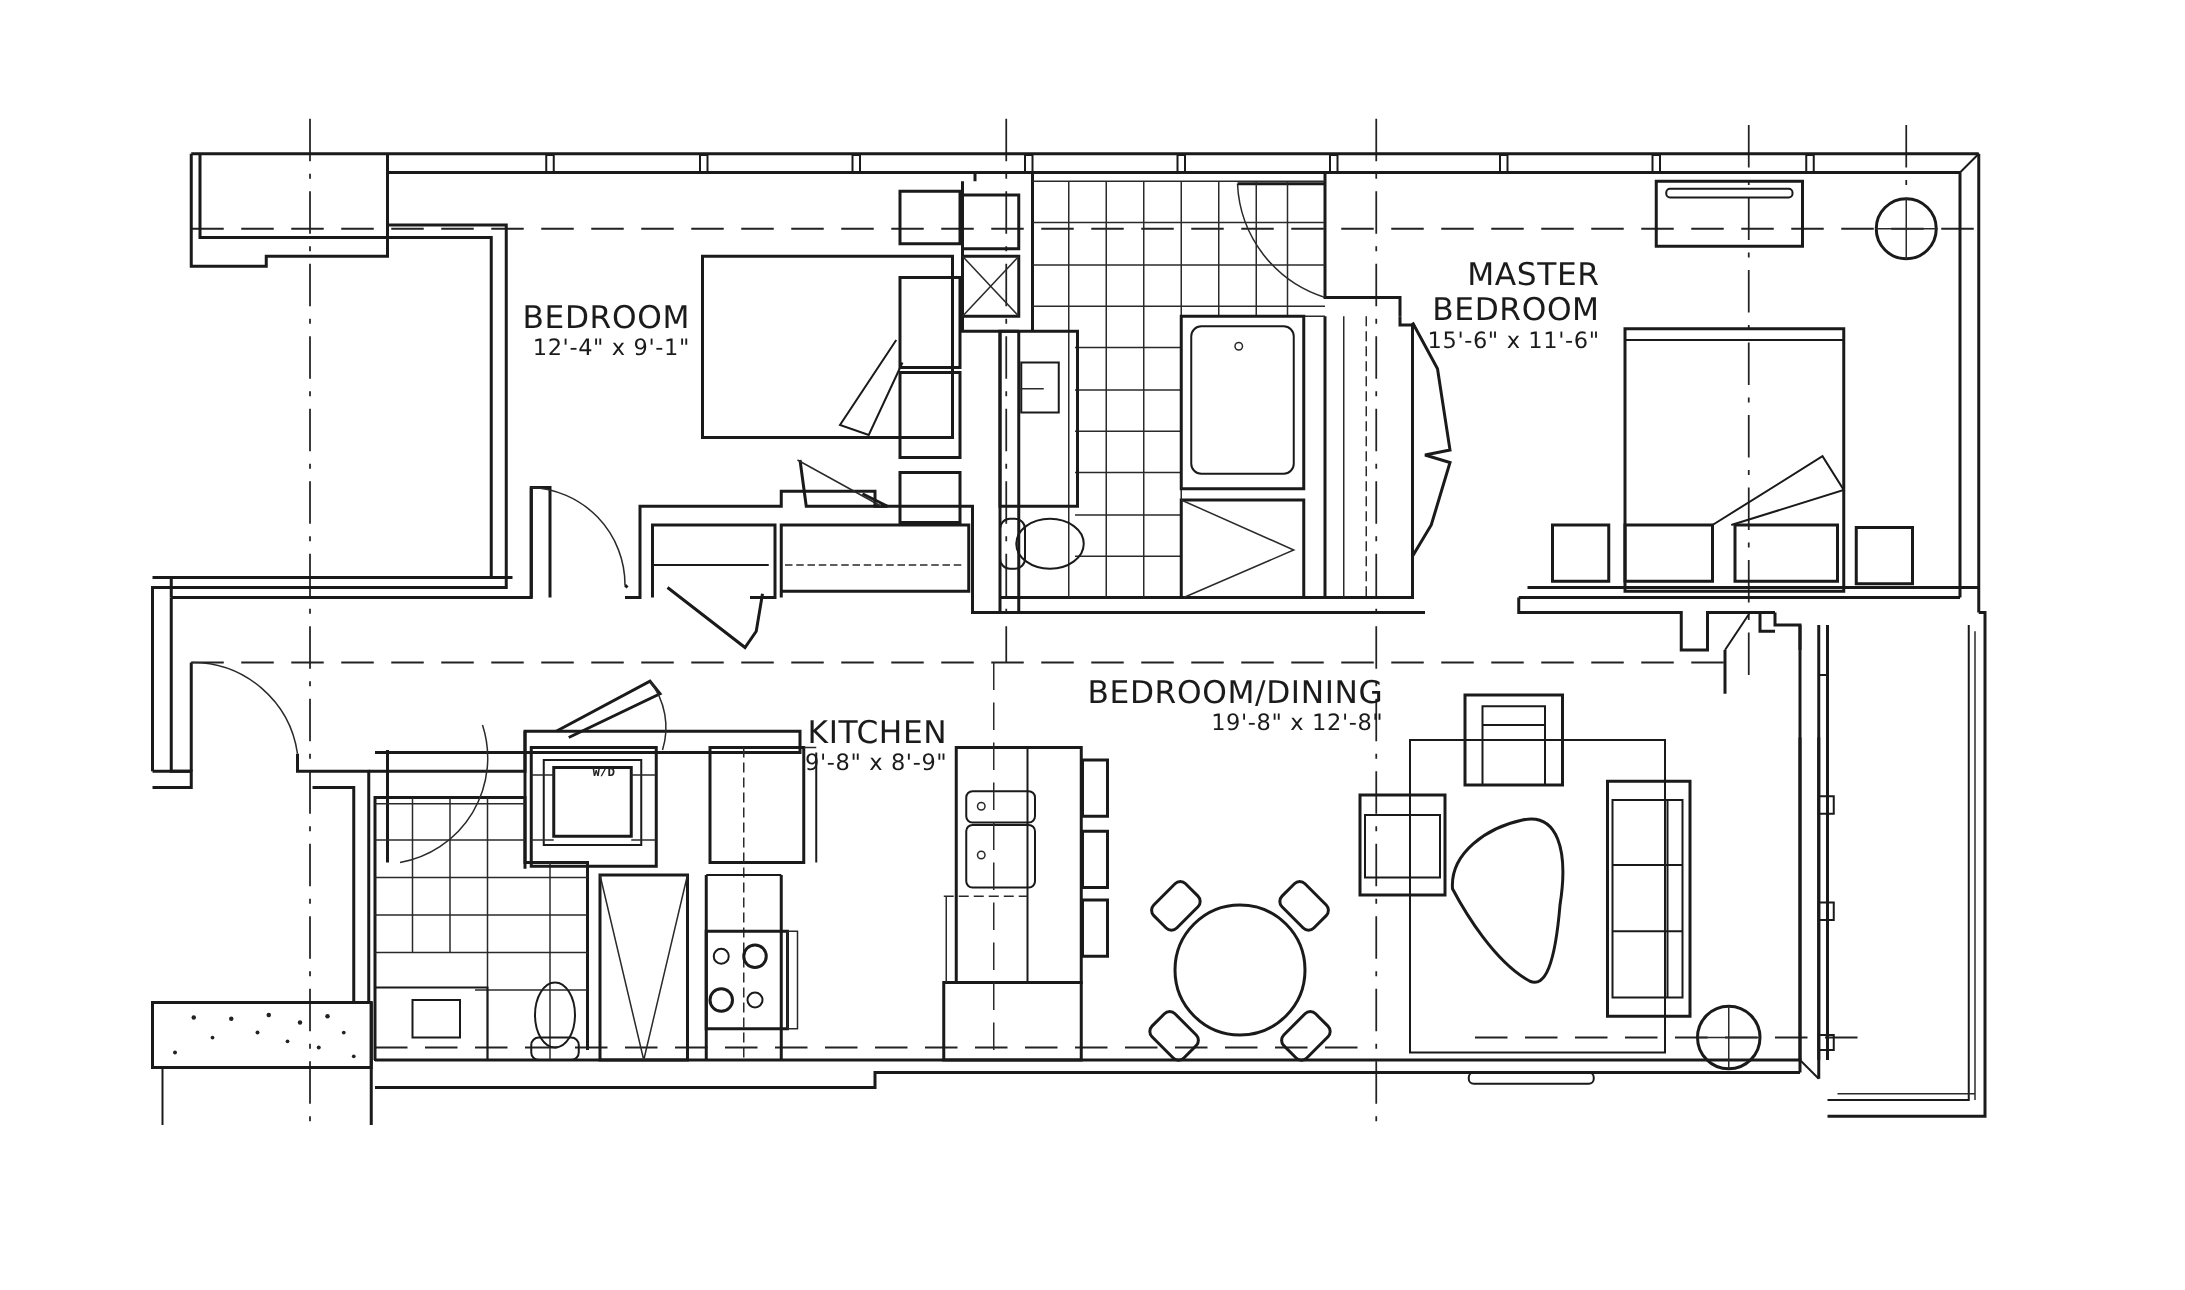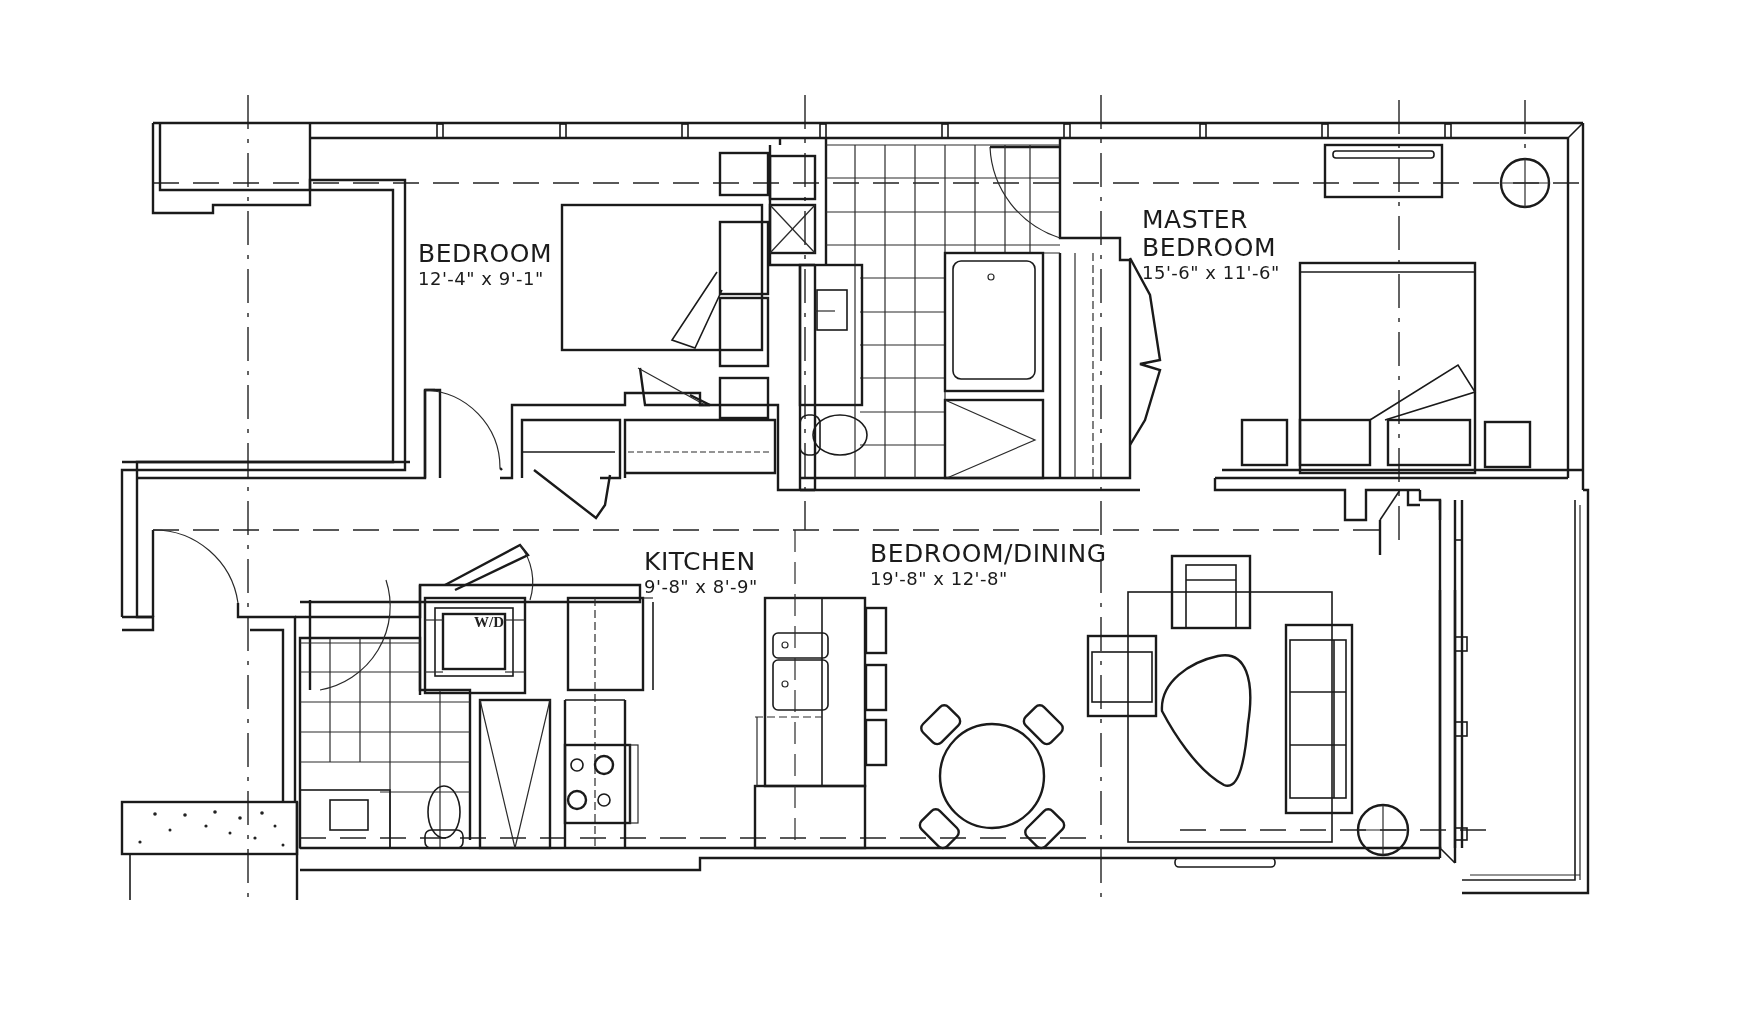--- a/index.html
+++ b/index.html
@@ -3,24 +3,24 @@
 <meta charset="utf-8">
 <style>
   html, body { margin: 0; padding: 0; background: #ffffff; }
   body { width: 1748px; height: 1032px; overflow: hidden; position: relative; font-family: "DejaVu Sans", sans-serif; }
   #plan { position: absolute; left: 0; top: 0; width: 1748px; height: 1032px; }
   .w  { fill: none; stroke: #1a1a1a; stroke-width: 2.4; stroke-linejoin: miter; }
   .wt { fill: none; stroke: #1a1a1a; stroke-width: 1.6; }
   .th { fill: none; stroke: #2a2a2a; stroke-width: 1.2; }
   .grid { fill: none; stroke: #222222; stroke-width: 1.4; stroke-dasharray: 34 10 4 10; }
   .dash { fill: none; stroke: #222222; stroke-width: 1.6; stroke-dasharray: 26 14; }
-  .lbl { position: absolute; color: #1b1b1b; text-align: left; white-space: nowrap; letter-spacing: 0.5px; }
+  .lbl { position: absolute; color: #1b1b1b; text-align: right; white-space: nowrap; letter-spacing: 0.5px; }
   .lbl .nm { font-family: "DejaVu Sans", sans-serif; font-size: 25px; font-weight: normal; display: block; line-height: 28px; }
   .lbl .dm { font-family: "DejaVu Sans", sans-serif; font-size: 18px; display: block; line-height: 22px; }
-  .wd { position: absolute; font-family: Liberation Serif, serif; font-size: 15px; font-weight: bold; color: #222; }
+  .wd { position: absolute; font-family: Liberation Mono, monospace; font-size: 10px; font-weight: bold; color: #222; }
 </style>
 </head>
 <body>
 
 <svg id="plan" viewBox="0 0 1748 1032" xmlns="http://www.w3.org/2000/svg">
 
   <g>
     <line class="grid" x1="248" y1="95" x2="248" y2="900"></line>
     <line class="grid" x1="805" y1="95" x2="805" y2="530"></line>
     <line class="grid" x1="1101" y1="95" x2="1101" y2="905"></line>
@@ -375,21 +375,21 @@
   <span class="nm">BEDROOM</span>
   <span class="dm">12'-4" x 9'-1"</span>
 </div>
 
 <div class="lbl" style="left:1142px; top:206px;">
   <span class="nm">MASTER</span>
   <span class="nm">BEDROOM</span>
   <span class="dm">15'-6" x 11'-6"</span>
 </div>
 
-<div class="lbl" style="left:644px; top:548px;">
+<div class="lbl" style="left:644px; top:572px;">
   <span class="nm">KITCHEN</span>
   <span class="dm">9'-8" x 8'-9"</span>
 </div>
 
 <div class="lbl" style="left:870px; top:540px;">
   <span class="nm">BEDROOM/DINING</span>
   <span class="dm">19'-8" x 12'-8"</span>
 </div>
 
 <div class="wd" style="left:474px; top:614px;">W/D</div>

